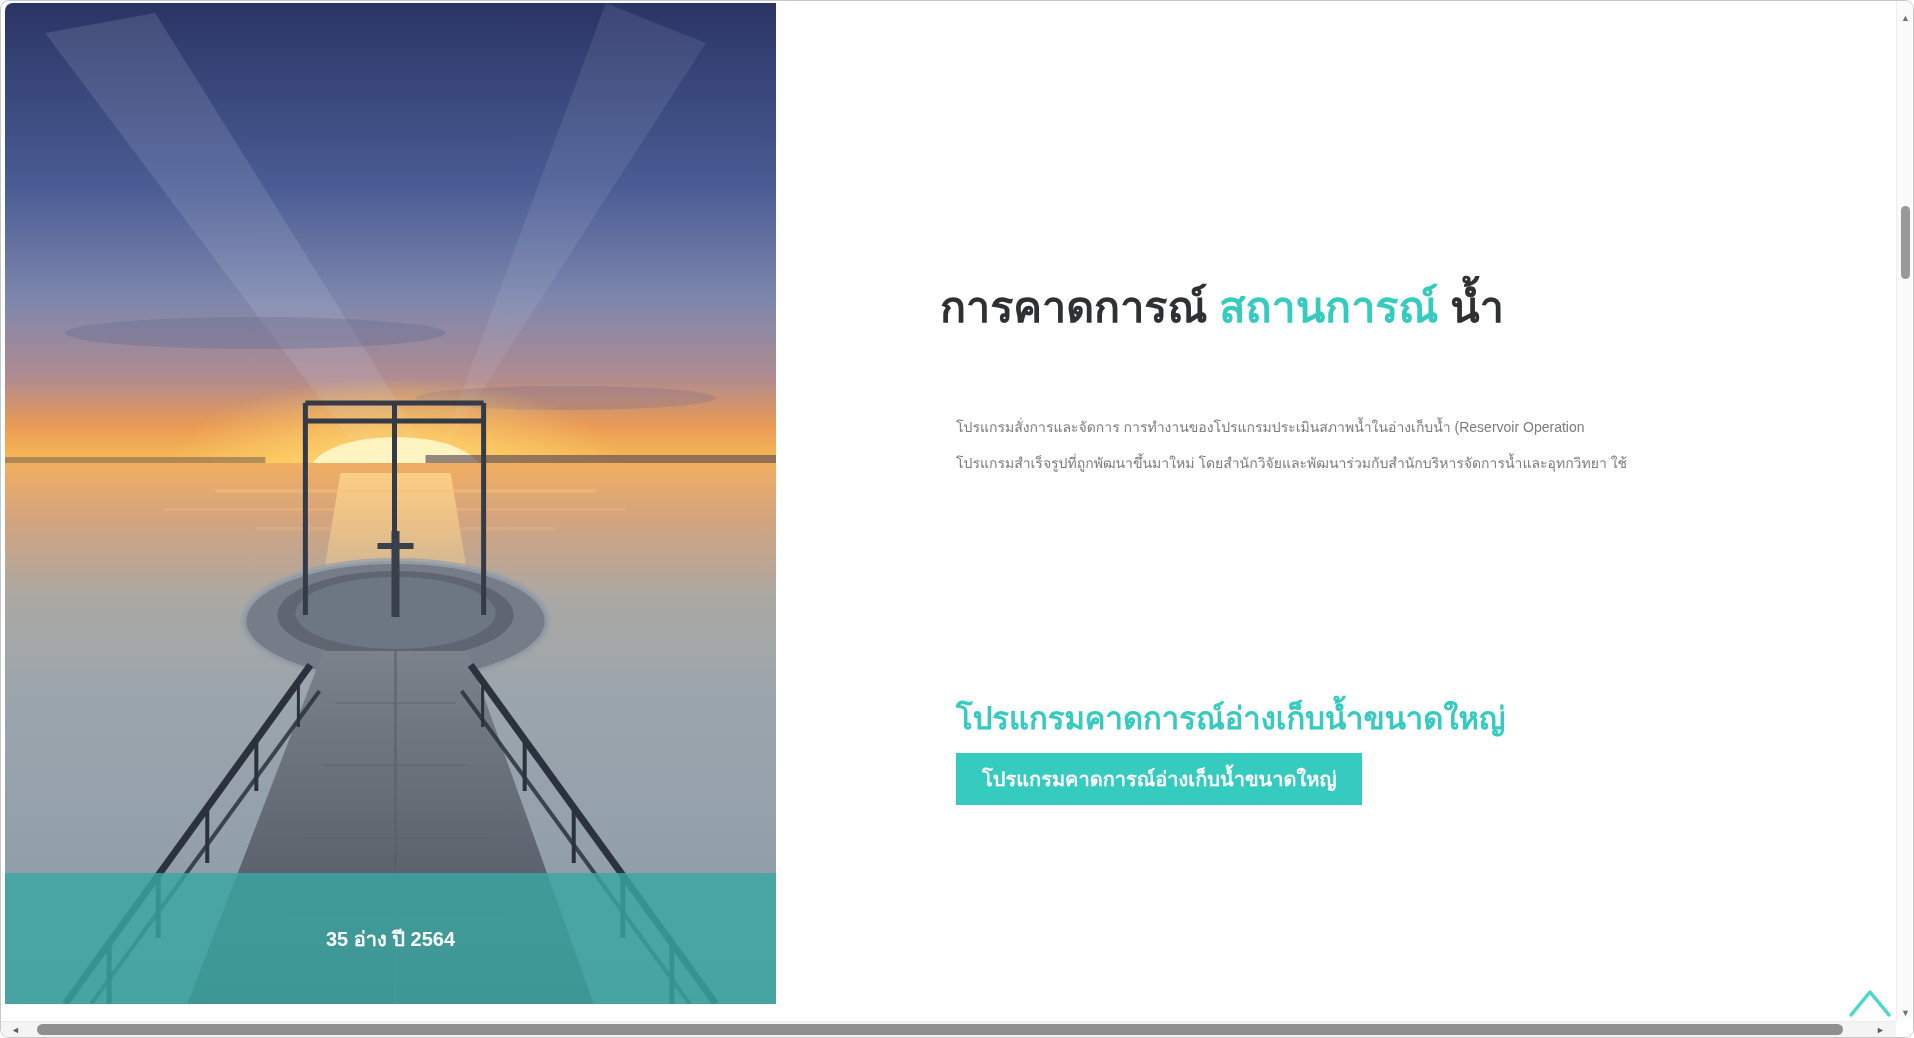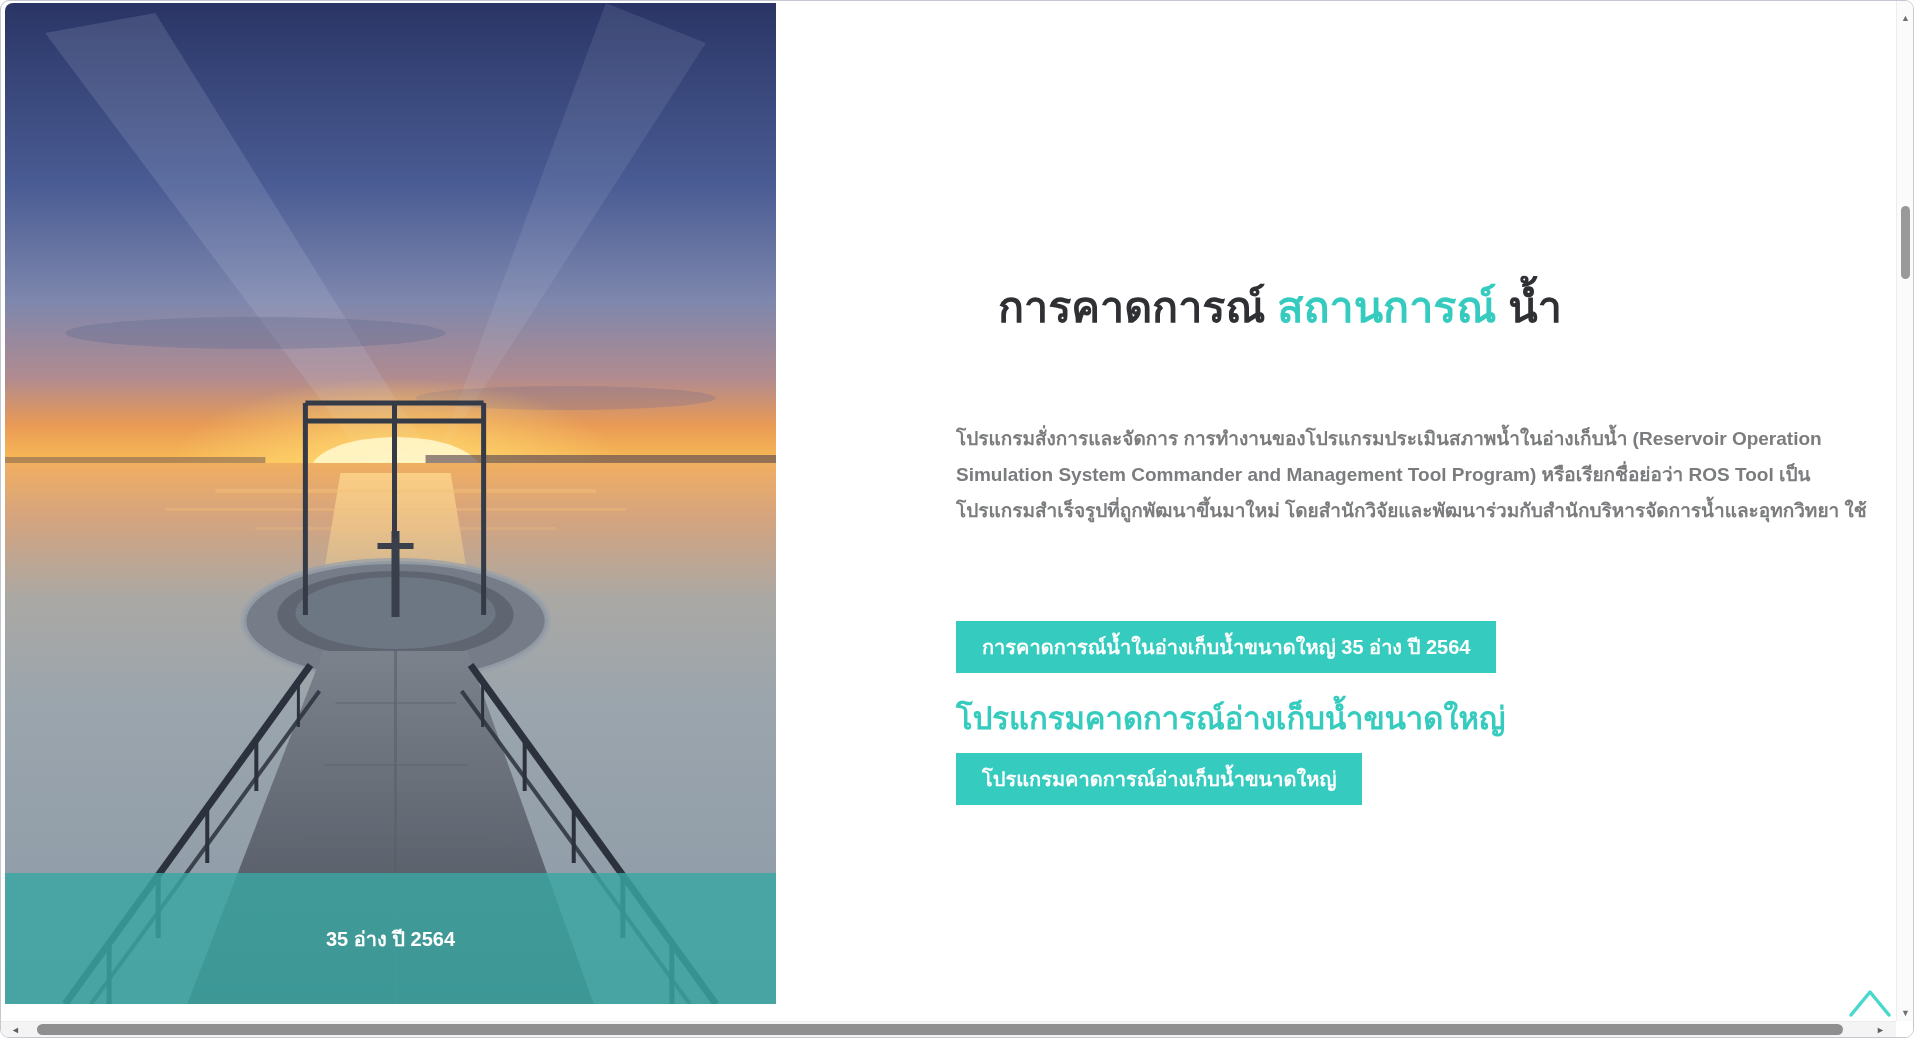--- a/index.html
+++ b/index.html
@@ -21,35 +21,35 @@
   .hero svg{display:block;width:100%;height:100%;}
   .hero-caption{
     position:absolute;left:0;right:0;bottom:0;height:131px;
     background:rgba(57,167,162,0.82);
     display:flex;flex-direction:column;align-items:center;justify-content:center;gap:14px;
     color:#fff;font-weight:700;
   }
   .hero-caption .cap1{font-size:27px;letter-spacing:.2px;}
   .hero-caption .cap2{font-size:20px;}
   .title-row{
-    position:absolute;left:955px;top:273px;display:flex;align-items:center;gap:20px;
+    position:absolute;left:917px;top:273px;display:flex;align-items:center;
   }
   .title-bar{width:9px;background:var(--accent);margin-right:13px;}
   h1.title{
     font-size:43px;line-height:66px;font-weight:800;color:var(--title-dark);
     white-space:nowrap;
   }
   h1.title .teal{color:var(--accent);margin:0 12px;}
   h2.subtitle{
     position:absolute;left:955px;top:360px;font-size:29px;font-weight:800;
     color:var(--accent);white-space:nowrap;
   }
   .para{
-    position:absolute;left:955px;top:420px;width:835px;
-    font-size:19px;color:var(--paragraph);font-weight:bold;
+    position:absolute;left:955px;top:408px;width:835px;
+    font-size:14px;color:var(--paragraph);
   }
   .para div{height:36px;line-height:36px;white-space:nowrap;overflow:visible;}
   .btn{
     position:absolute;left:955px;height:52px;line-height:52px;
     background:var(--accent);color:#fff;font-size:20px;font-weight:600;
     padding:0 26px;display:inline-block;cursor:pointer;border:none;
     white-space:nowrap;text-decoration:none;
   }
   .btn1{top:620px;}
   h3.heading2{
@@ -202,25 +202,23 @@
   <div class="title-row">
     <div class="title-bar"></div>
     <h1 class="title">
       <span>การคาดการณ์</span><span class="teal">สถานการณ์</span><span>น้ำ</span>
     </h1>
   </div>
 
 
   <div class="para">
     <div>โปรแกรมสั่งการและจัดการ การทำงานของโปรแกรมประเมินสภาพน้ำในอ่างเก็บน้ำ (Reservoir Operation</div>
-    <div>Simulation System Commander and Management Tool Program) หรือเรียกชื่อย่อว่า ROS Tool เป็น</div>
     <div>โปรแกรมสำเร็จรูปที่ถูกพัฒนาขึ้นมาใหม่ โดยสำนักวิจัยและพัฒนาร่วมกับสำนักบริหารจัดการน้ำและอุทกวิทยา ใช้</div>
   </div>
 
-  <a class="btn btn1">การคาดการณ์น้ำในอ่างเก็บน้ำขนาดใหญ่ 35 อ่าง ปี 2564</a>
 
   <h3 class="heading2">โปรแกรมคาดการณ์อ่างเก็บน้ำขนาดใหญ่</h3>
 
   <a class="btn btn2">โปรแกรมคาดการณ์อ่างเก็บน้ำขนาดใหญ่</a>
 
   <div class="back-to-top">
     <svg width="48" height="38" viewBox="0 0 48 38">
       <polyline points="5,31 24,8 43,31" fill="none" stroke="#49d8cc" stroke-width="3.5" stroke-linecap="round" stroke-linejoin="round"></polyline>
     </svg>
   </div>

